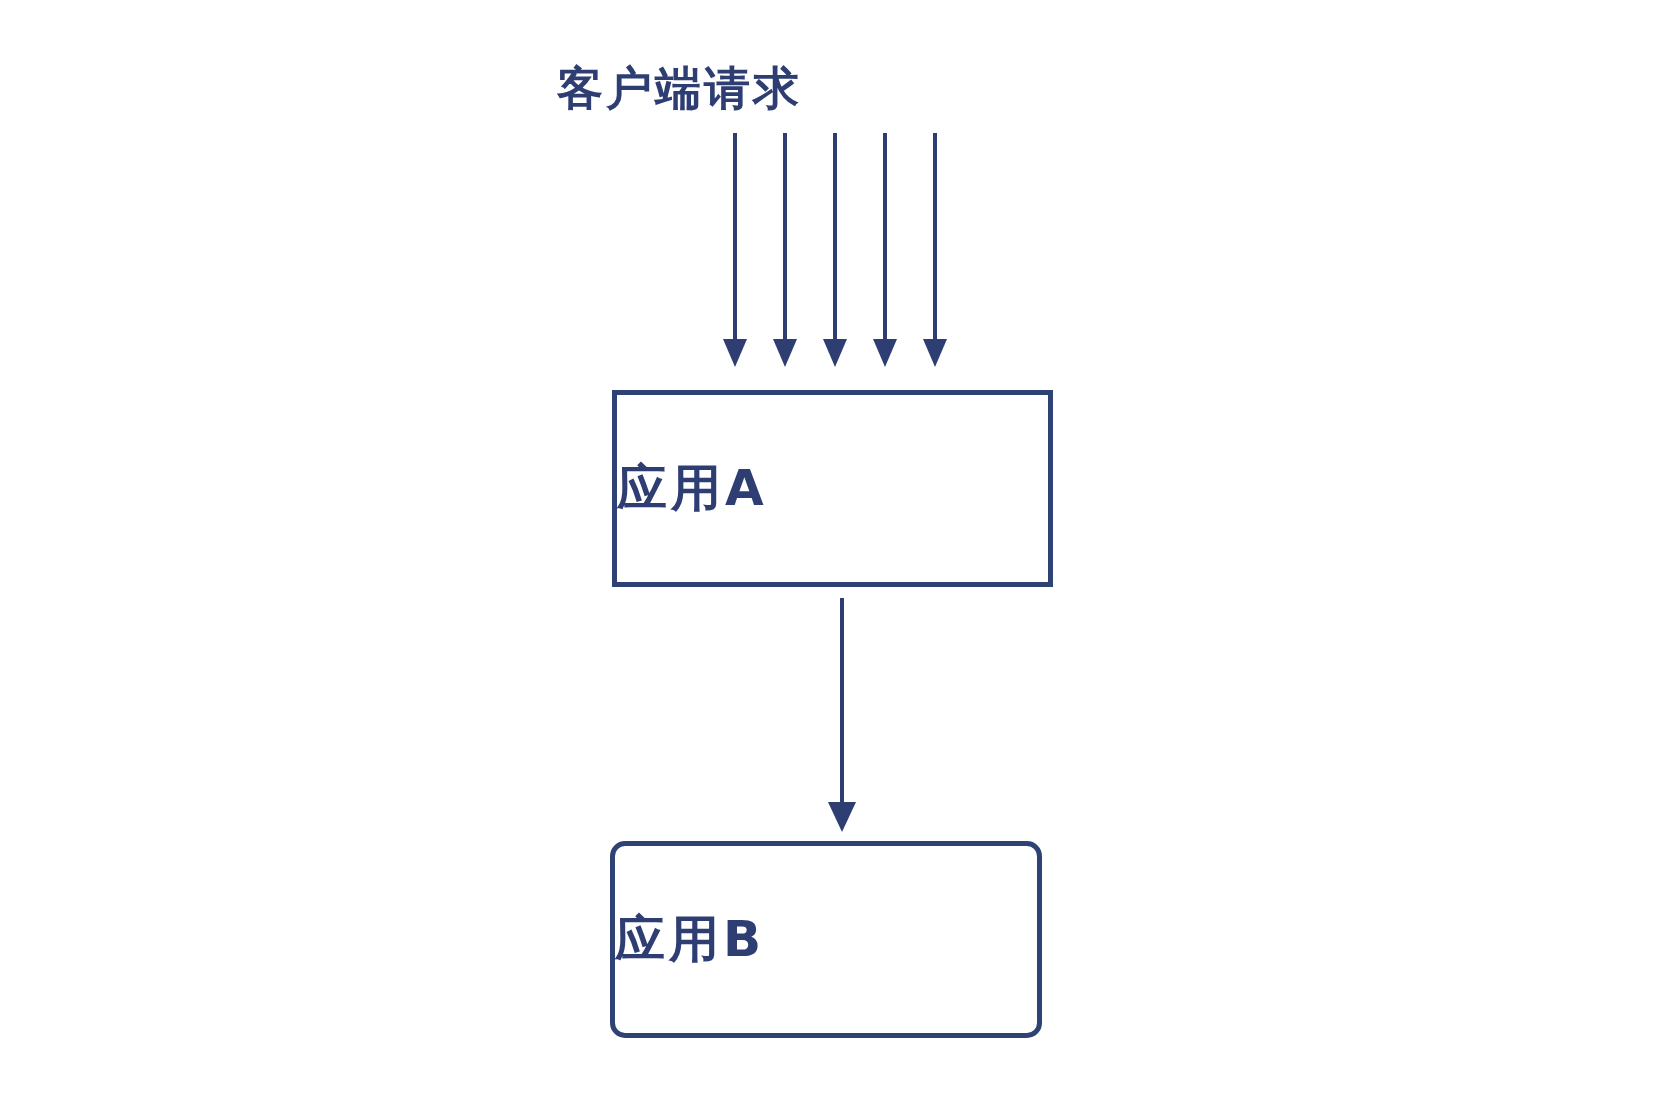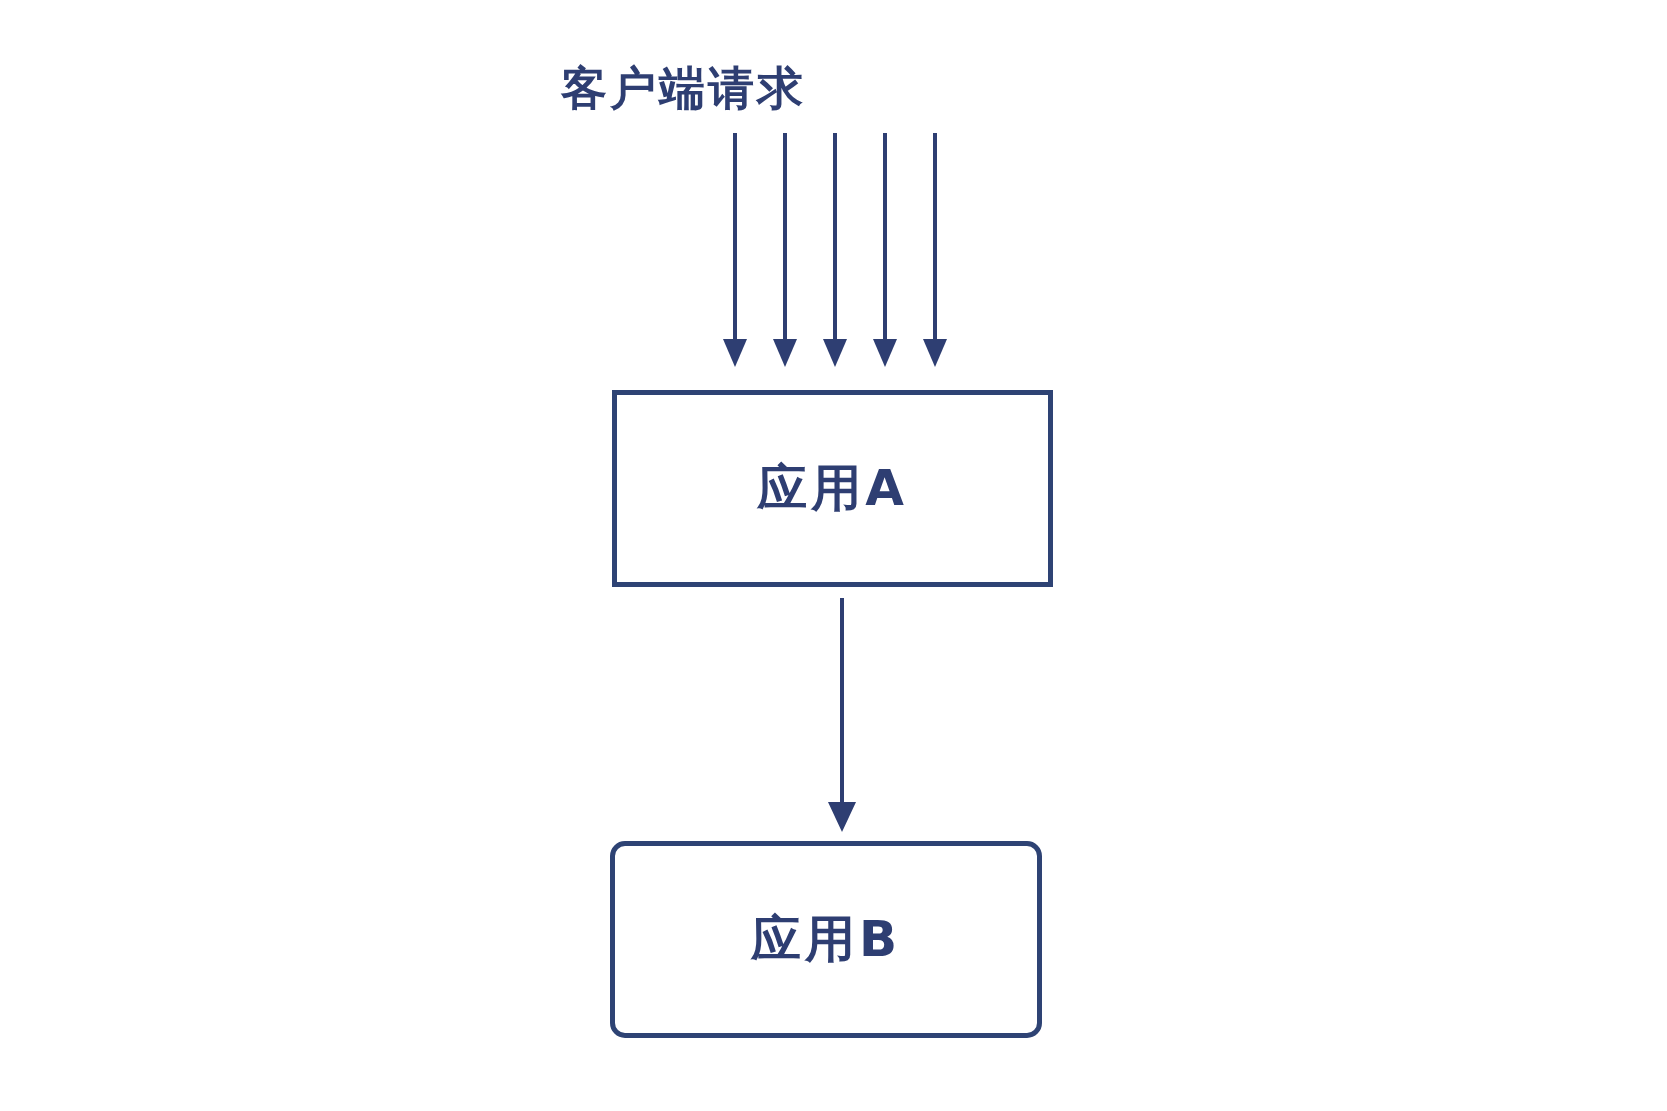--- a/index.html
+++ b/index.html
@@ -8,21 +8,20 @@
     background: #ffffff;
   }
   .canvas {
     position: relative;
     width: 1359px;
     height: 1111px;
     background: #ffffff;
     overflow: hidden;
     font-family: "DejaVu Sans", sans-serif;
     color: #2e3e72;
-    padding-left: 8px;
   }
   .diagram-title {
     position: absolute;
     top: 58px;
     left: 0;
     width: 100%;
     text-align: center;
     font-size: 46px;
     font-weight: bold;
     letter-spacing: 3px;
@@ -62,21 +61,20 @@
     border-left: 12px solid transparent;
     border-right: 12px solid transparent;
     border-top: 28px solid #2e3e72;
   }
   .app-box {
     position: absolute;
     border: 5px solid #2e4374;
     background: #ffffff;
     display: flex;
     align-items: center;
-    justify-content: center;
     font-size: 50px;
     font-weight: bold;
     letter-spacing: 4px;
     color: #2e3e72;
     box-sizing: border-box;
   }
   .app-box-a {
     left: 612px;
     top: 390px;
     width: 441px;

